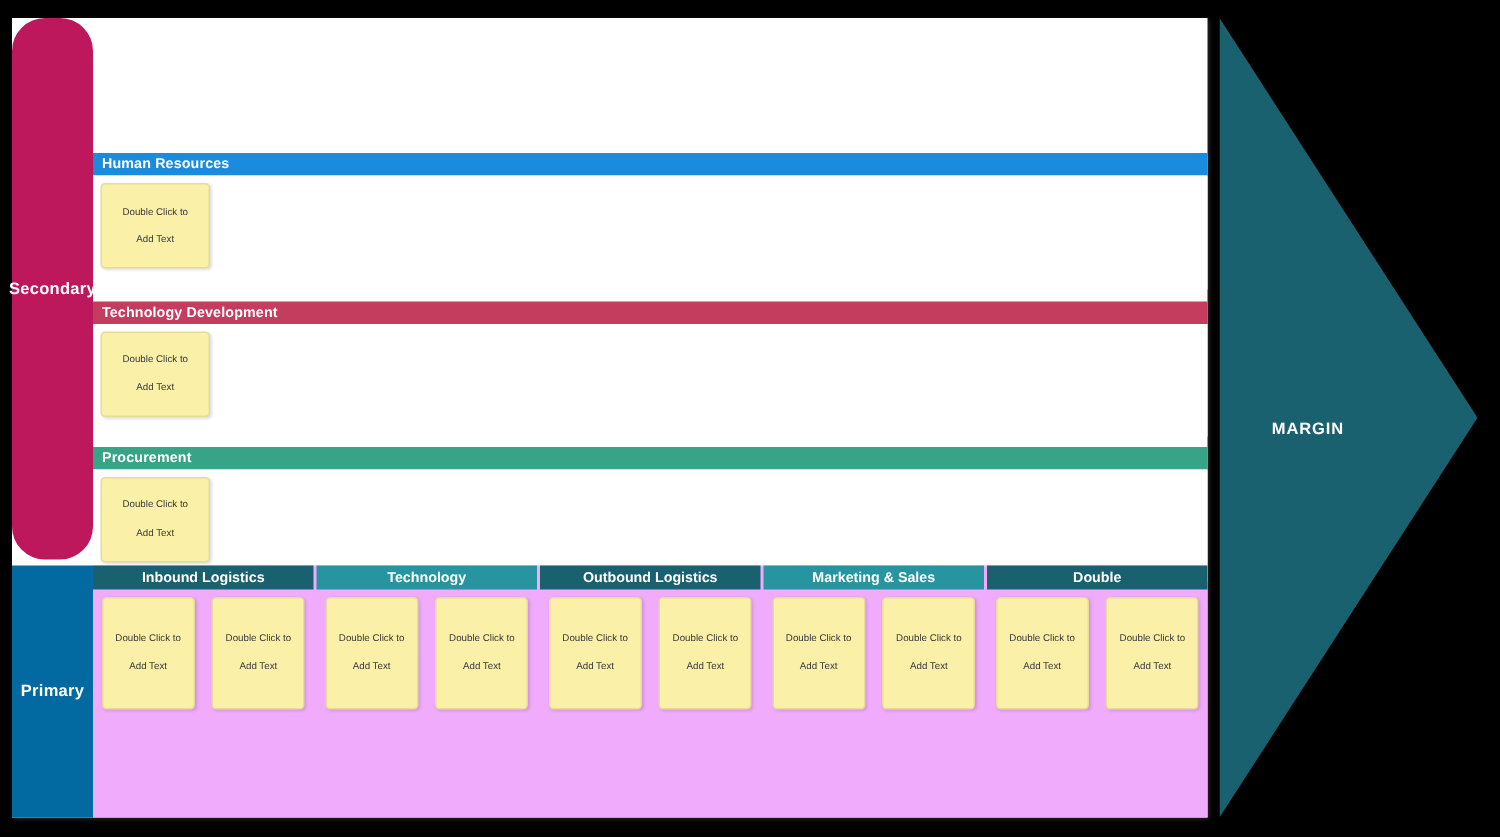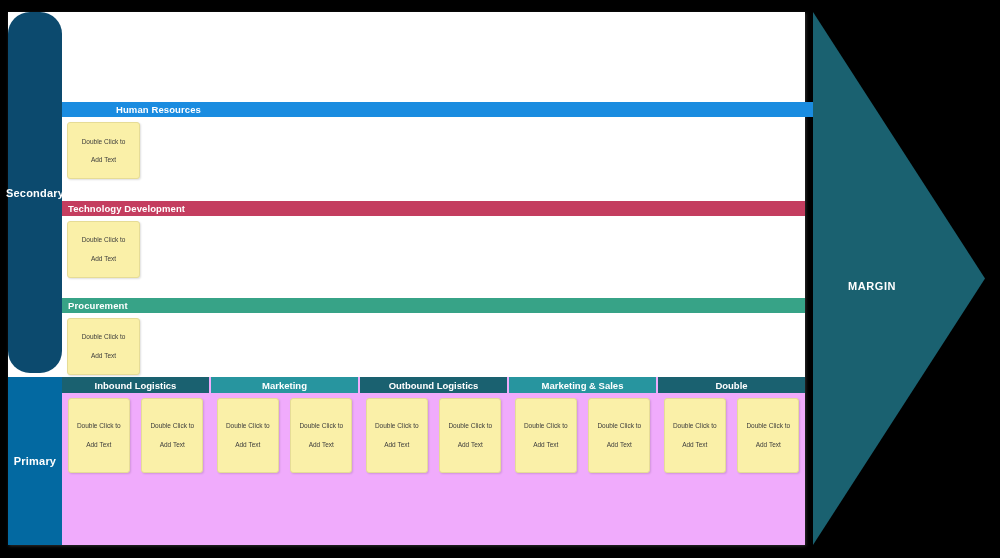--- a/index.html
+++ b/index.html
@@ -52,30 +52,30 @@
                text-align:center;color:#ffffff;font-size:11px;font-weight:bold;
                letter-spacing:.6px;pointer-events:none;}
 </style>
 </head>
 <body>
 
 <div id="stage">
 
   <div class="card"></div>
 
-  <div class="side" id="side-secondary" style="background: #0c4a6e; border-radius: 22px;">
+  <div class="side" id="side-secondary" style="background: #be185d; border-radius: 22px;">
     <span>Secondary</span>
   </div>
   <div class="side" id="side-primary" style="background: #0369a1;">
     <span>Primary</span>
   </div>
 
   <div class="sec-area" id="sec-area">
       <div class="sec-row" style="top: 90.25px; height: 90.25px;">
-        <div class="sec-bar" style="background: rgb(26, 140, 224); padding-left: 48px;">
+        <div class="sec-bar" style="background: rgb(26, 140, 224);">
           <span>Human Resources</span>
         </div>
         <div class="sec-body" style="height: 75.25px;">
           <div class="note note-sec" style="top: 5px;">
             <span><span>Double Click to</span><br><span>Add Text</span></span>
           </div>
         </div>
       </div>
       <div class="sec-row" style="top: 189px; height: 90.25px;">
         <div class="sec-bar" style="background: rgb(196, 61, 95);">
@@ -108,21 +108,21 @@
           <div class="note note-pri">
             <span><span>Double Click to</span><br><span>Add Text</span></span>
           </div>
           <div class="note note-pri">
             <span><span>Double Click to</span><br><span>Add Text</span></span>
           </div>
         </div>
       </div>
       <div class="pri-col" style="left: 149px; width: 147px;">
         <div class="pri-head" style="background: rgb(39, 149, 159);">
-          <span>Marketing</span>
+          <span>Technology</span>
         </div>
         <div class="pri-notes">
           <div class="note note-pri">
             <span><span>Double Click to</span><br><span>Add Text</span></span>
           </div>
           <div class="note note-pri">
             <span><span>Double Click to</span><br><span>Add Text</span></span>
           </div>
         </div>
       </div>

